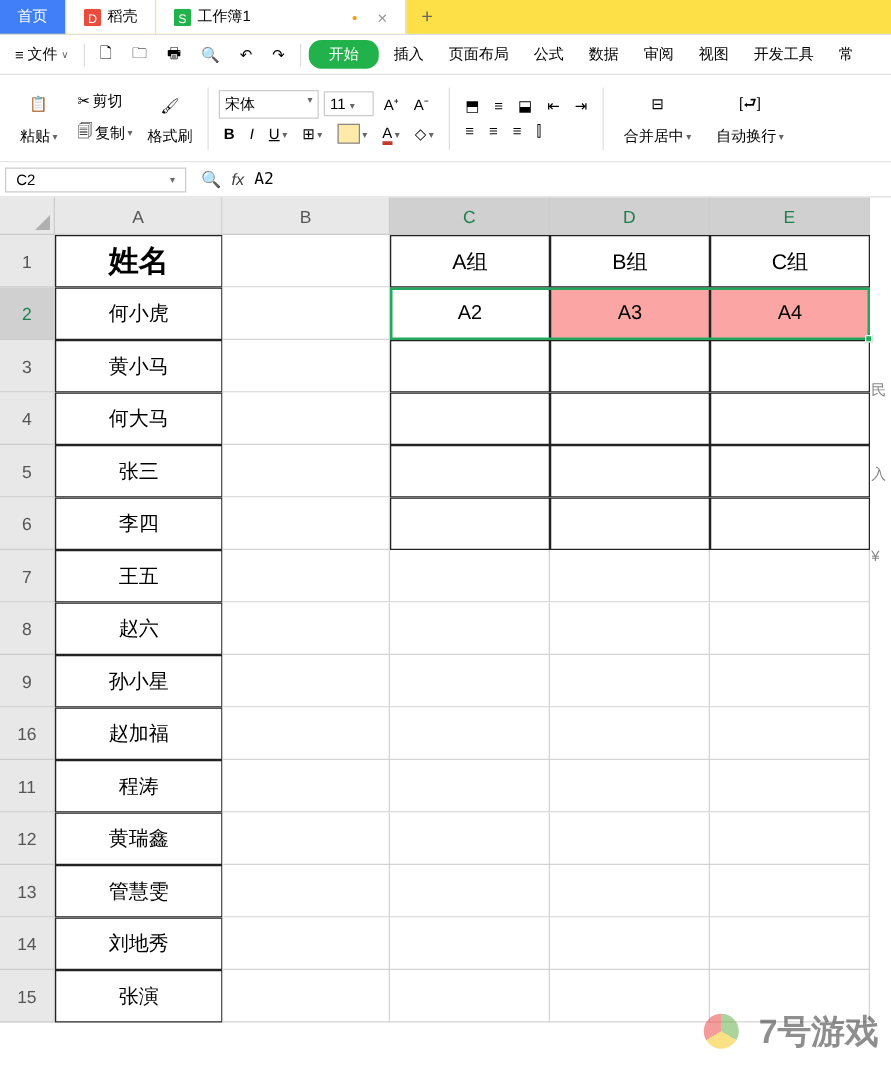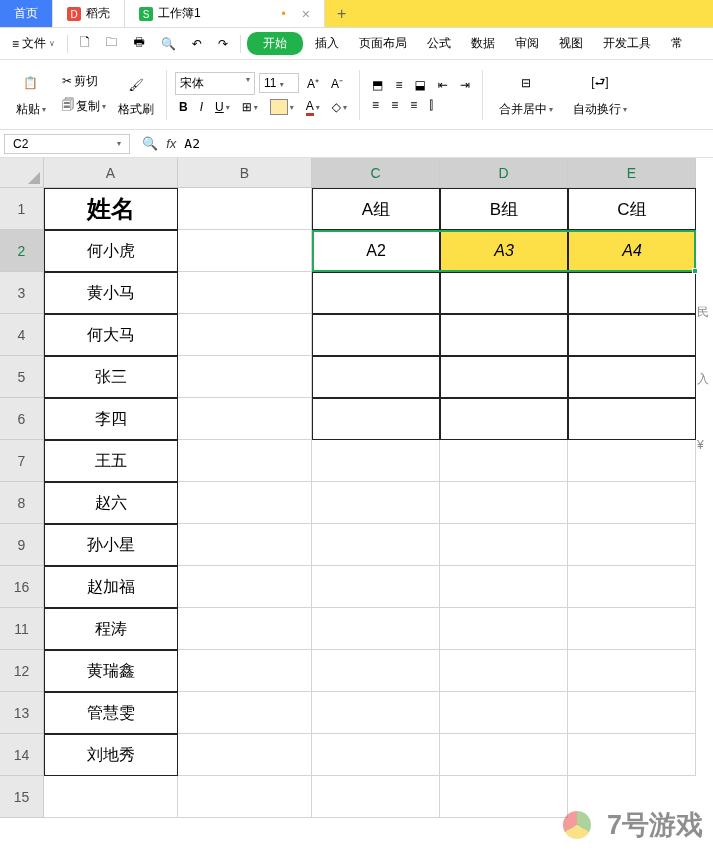--- a/index.html
+++ b/index.html
@@ -29,38 +29,38 @@
 .ribbon-big-icon { width: 28px; height: 28px; display: inline-flex; align-items: center; justify-content: center; }
 .ribbon-btn { padding: 2px 4px; cursor: pointer; display: flex; align-items: center; gap: 2px; }
 .font-select { border: 1px solid #ccc; padding: 2px 4px; font-size: 12px; background: #fff; }
 .font-name { width: 80px; }
 .font-size { width: 40px; }
 .caret { font-size: 8px; color: #666; }
 .highlight-box { border: 1px solid #888; background: #ffeaa7; width: 18px; height: 16px; }
 
 
 .formula-row { display: flex; height: 28px; align-items: center; border-bottom: 1px solid #e0e0e0; background: #fff; }
-.name-box { width: 126px; border: 1px solid #ccc; margin: 2px 4px; padding: 2px 8px; font-size: 12px; text-align: center; display: flex; justify-content: space-between; align-items: center; }
+.name-box { width: 145px; border: 1px solid #ccc; margin: 2px 4px; padding: 2px 8px; font-size: 12px; text-align: center; display: flex; justify-content: space-between; align-items: center; }
 .fx-area { display: flex; align-items: center; gap: 8px; padding: 0 8px; font-size: 13px; flex: 1; }
 .fx-icon { font-style: italic; color: #404040; }
 .formula-input { border: none; outline: none; font-size: 13px; font-family: monospace; flex: 1; }
 
 
 .sheet { display: grid; grid-template-columns: 44px 134px 134px 128px 128px 128px; position: relative; }
 .corner { background: #e8e8e8; border-right: 1px solid #ccc; border-bottom: 1px solid #ccc; height: 30px; position: relative; }
 .corner::after { content:""; position:absolute; right:3px; bottom:3px; border-left:12px solid transparent; border-bottom:12px solid #b0b0b0; }
 .col-head { background: #e8e8e8; border-right: 1px solid #ccc; border-bottom: 1px solid #ccc; height: 30px; display: flex; align-items: center; justify-content: center; font-size: 14px; color: #555; cursor: pointer; }
 .col-head.sel { background: #d0d0d0; color: #1a7f4a; font-weight: 500; }
 .row-head { background: #e8e8e8; border-right: 1px solid #ccc; border-bottom: 1px solid #ccc; display: flex; align-items: center; justify-content: center; font-size: 14px; color: #555; cursor: pointer; }
 .row-head.sel { background: #d0d0d0; color: #1a7f4a; }
 .cell { border-right: 1px solid #d4d4d4; border-bottom: 1px solid #d4d4d4; display: flex; align-items: center; justify-content: center; font-size: 16px; background: #fff; cursor: cell; padding: 0 4px; }
 .row-h { height: 42px; }
 .hdr-cell { font-weight: bold; font-size: 24px; }
 .data-border { border: 1px solid #222; }
-.sel-range { background: #fde047; font-style: italic; }
+.sel-range { background: #fca5a5; }
 .sel-active { background: #fff; }
 .sel-outline { position: absolute; border: 2px solid #22a95e; pointer-events: none; }
 .sel-handle { position: absolute; width: 6px; height: 6px; background: #22a95e; border: 1px solid #fff; }
 
 
 .watermark { position: absolute; right: 10px; bottom: 10px; opacity: 0.55; font-size: 27px; font-weight: bold; color: #333; display:flex; align-items:center; gap:16px; }
 .watermark .logo { width:28px; height:28px; border-radius:50%; background: conic-gradient(#6ab04c 0 120deg, #f9ca24 120deg 240deg, #eb4d4b 240deg 360deg); }
 
 .side-icons { position:absolute; right:0; top:300px; display:flex; flex-direction:column; gap:50px; font-size:12px; color:#888; padding:4px; }
 </style>
@@ -370,20 +370,21 @@
   <div class="cell row-h"></div>
 
   <div class="row-head row-h">14</div>
   <div class="cell row-h data-border">刘地秀</div>
   <div class="cell row-h"></div>
   <div class="cell row-h"></div>
   <div class="cell row-h"></div>
   <div class="cell row-h"></div>
 
   <div class="row-head row-h">15</div>
+  <div class="cell row-h data-border">张演</div>
   <div class="cell row-h"></div>
   <div class="cell row-h"></div>
   <div class="cell row-h"></div>
   <div class="cell row-h"></div>
 
   <div class="sel-outline" style="left:312px; top:72px; width:384px; height:42px;"></div>
   <div class="sel-handle" style="left:692px; top:110px;"></div>
 </div>
 
 <div class="side-icons">

